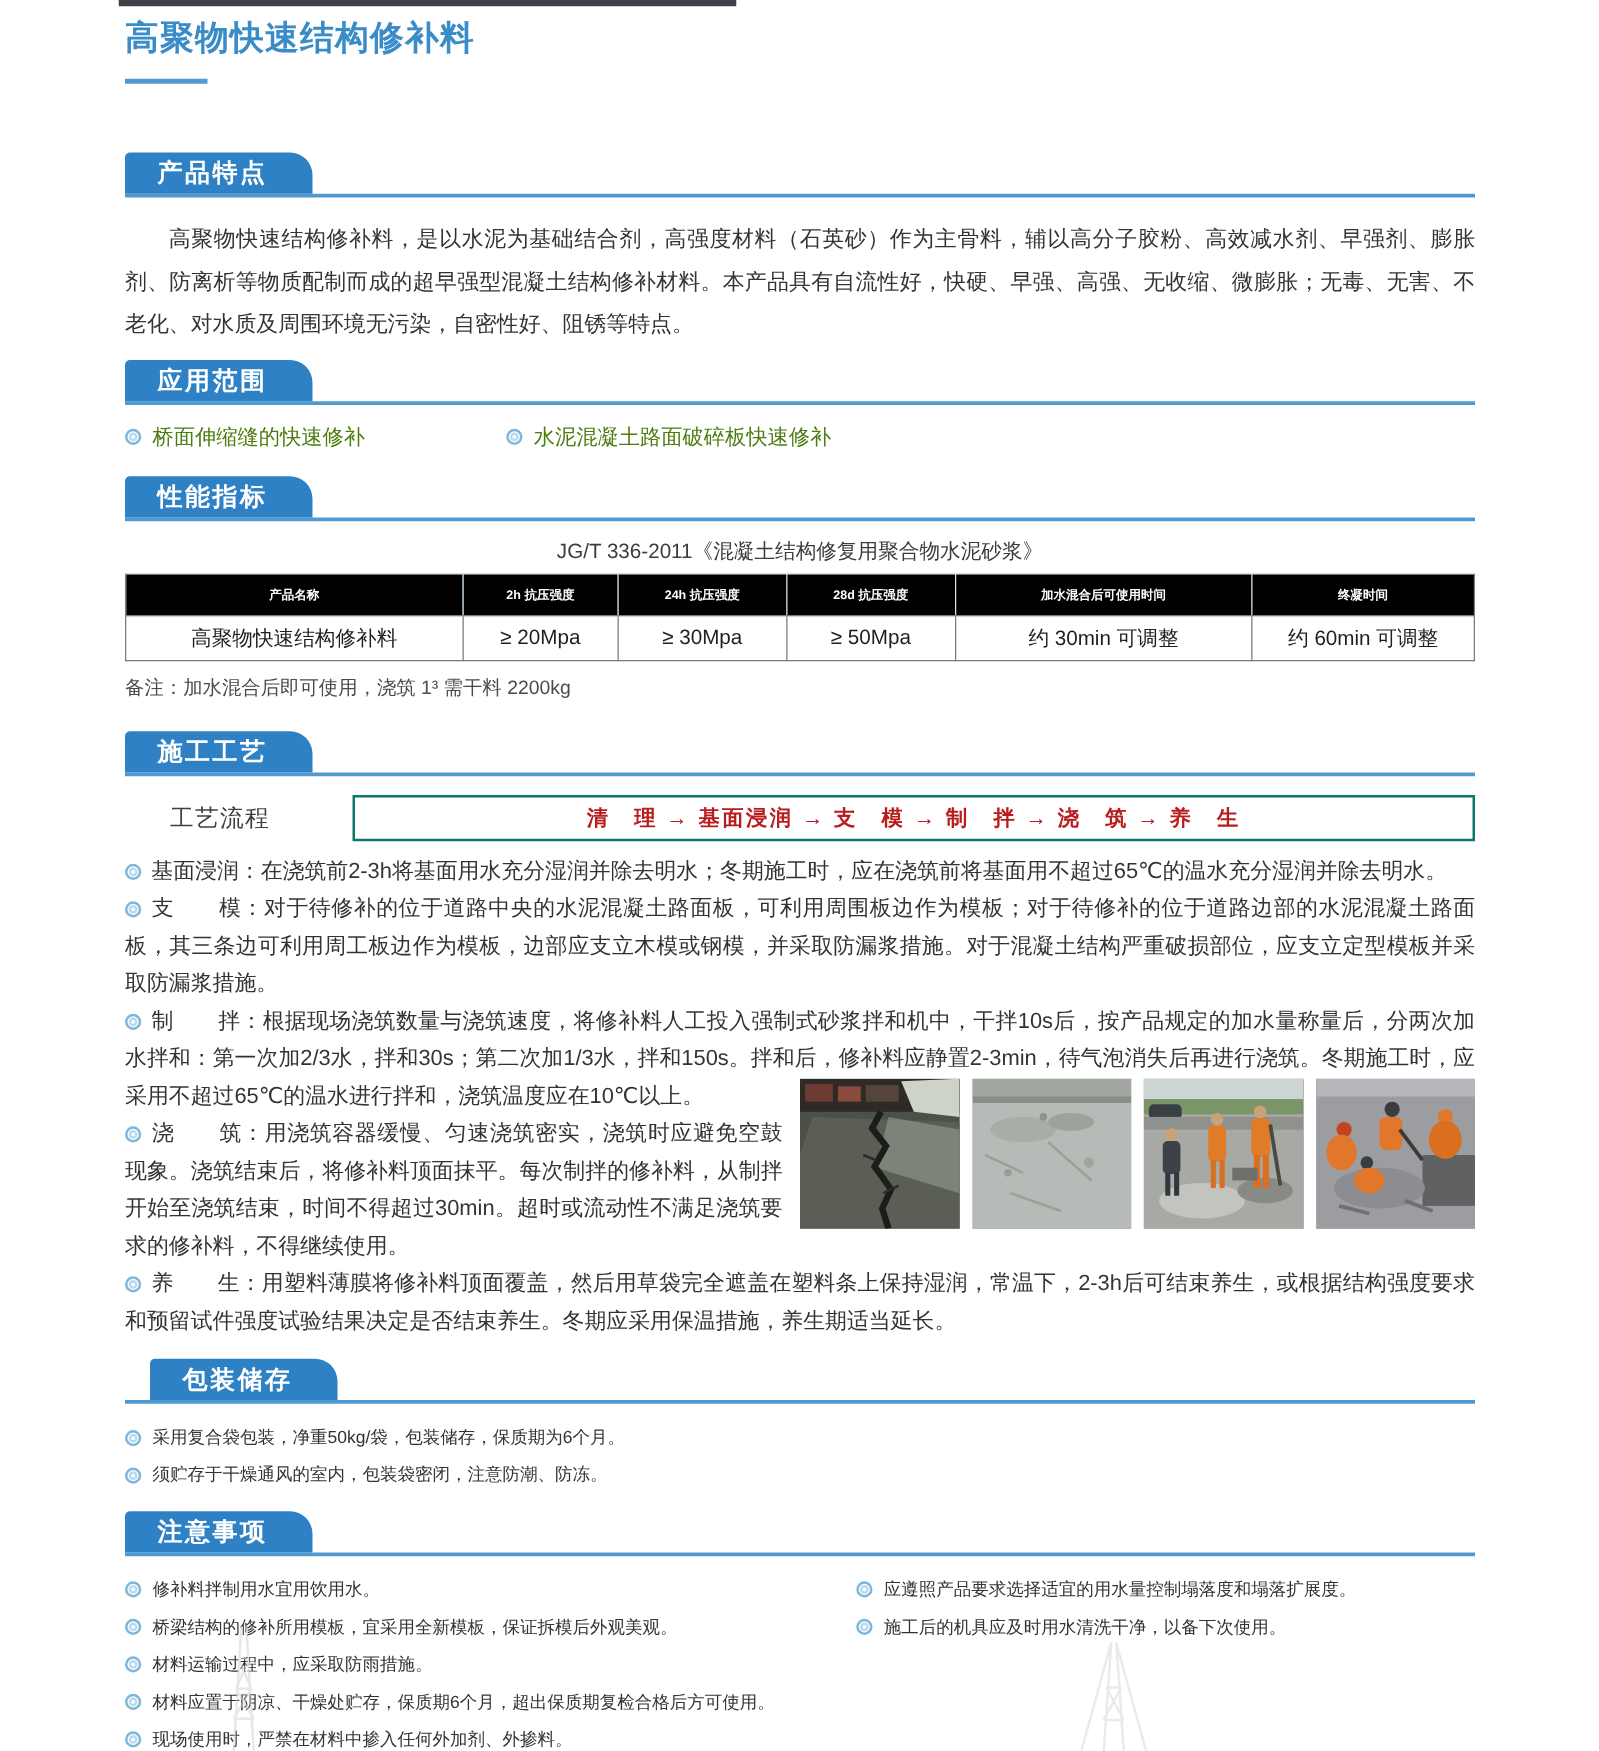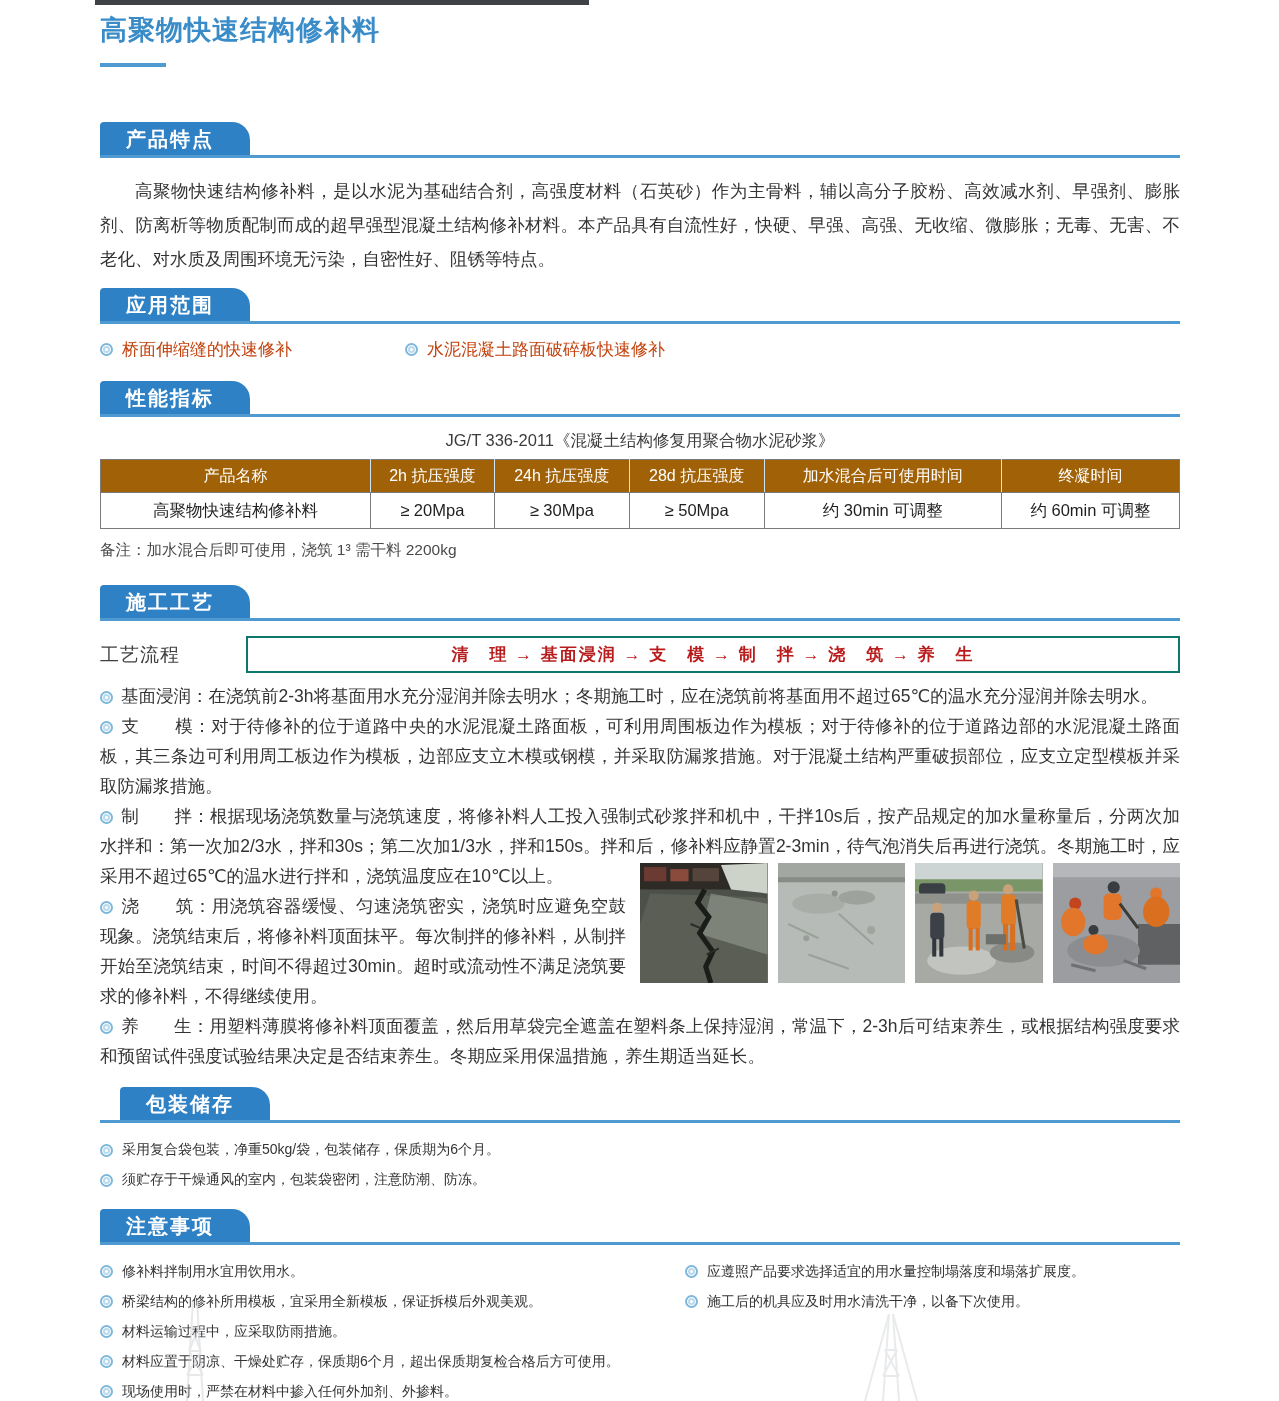--- a/index.html
+++ b/index.html
@@ -15,35 +15,35 @@
   .sec-head{border-bottom:3px solid #4f9ad1;}
   .sec-tab{display:inline-block;background:#2e81c4;color:#ffffff;font-size:20px;font-weight:bold;
            padding:6px 36px 5px 26px;border-radius:4px 18px 0 0;letter-spacing:2px;line-height:22px;}
 
   .body-para{margin:16px 0 0 0;font-size:17.5px;line-height:34px;color:#333;text-align:justify;text-indent:2em;}
 
   .bullet{display:inline-block;width:13px;height:13px;border-radius:50%;border:2px solid #7db7dc;
           position:relative;flex:none;vertical-align:-2px;margin-right:9px;box-sizing:border-box;}
   .bullet::after{content:"";position:absolute;inset:1px;border-radius:50%;border:2px solid #b9d9ec;}
 
-  .app-row{display:flex;margin-top:14px;font-size:17px;color:#c2410c;}
+  .app-row{display:flex;margin-top:14px;font-size:17px;color:#4d7c0f;}
   .app-item{display:flex;align-items:center;}
   .app-item:first-child{width:305px;}
 
   .standard{margin-top:13px;text-align:center;font-size:16.5px;color:#3c3c3c;}
 
   table.perf{margin-top:7px;width:100%;border-collapse:collapse;table-layout:fixed;}
-  table.perf th{background:#a16207;color:#fff;font-size:16px;font-weight:normal;height:30px;
+  table.perf th{background:#000000;color:#fff;font-size:10px;font-weight:bold;height:30px;
                 border:1px solid #7a7a7a;border-right:1px solid #cfe3f2;}
   table.perf th:last-child{border-right:1px solid #7a7a7a;}
   table.perf td{background:#fff;color:#1f1f1f;font-size:16.5px;text-align:center;height:33px;border:1px solid #7a7a7a;}
   .note{margin-top:11px;font-size:15.5px;color:#4a4a4a;}
 
   .flow-row{display:flex;align-items:center;margin-top:15px;}
-  .flow-label{font-size:19px;color:#3f3f3f;width:118px;flex:none;letter-spacing:1px;}
+  .flow-label{font-size:19px;color:#3f3f3f;width:118px;flex:none;letter-spacing:1px;margin-left:36px;}
   .flow-box{flex:1;margin-left:28px;border:2px solid #0f766e;height:33px;display:flex;align-items:center;
             justify-content:center;font-size:17px;font-weight:600;color:#b91c1c;letter-spacing:2px;}
 
   .steps{margin-top:8px;}
   .step{font-size:17.5px;line-height:30px;color:#333;text-align:justify;}
   .step .bullet{margin-right:8px;}
   .photos{float:right;width:540px;height:120px;margin:-28px 0 6px 14px;display:flex;gap:10px;}
   .photo{flex:1;height:120px;overflow:hidden;background:#9a9a9a;}
   .photo svg{display:block;width:100%;height:100%;}
   .clear{clear:both;}

